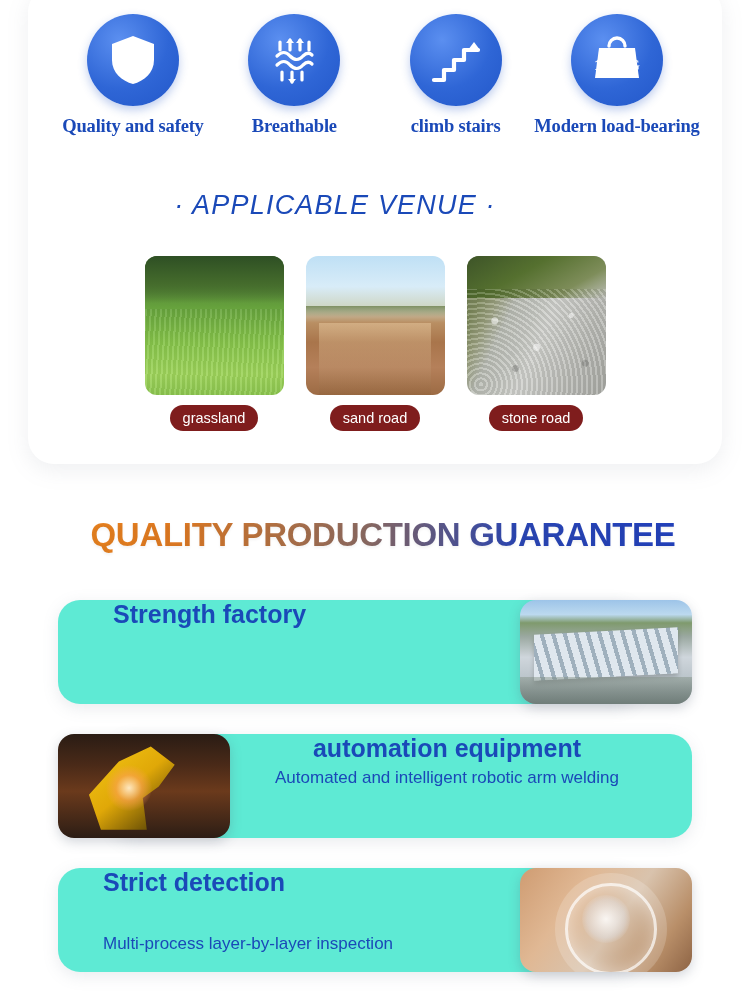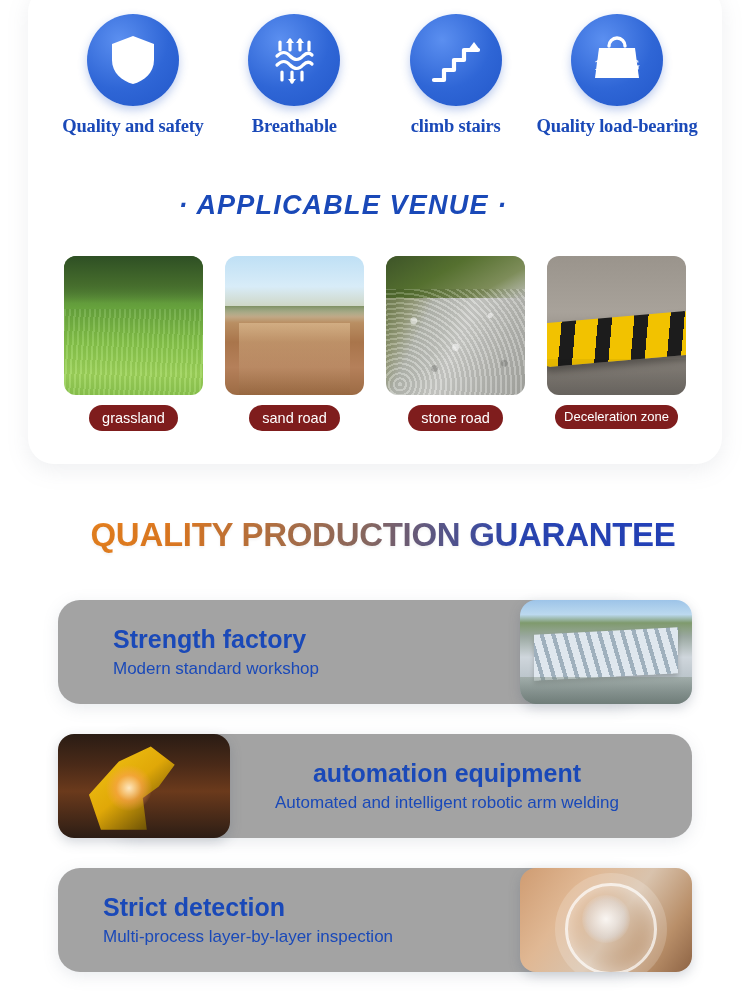--- a/index.html
+++ b/index.html
@@ -67,25 +67,24 @@
   }
 
   
   .venue-heading {
     position: absolute;
     top: 190px;
     left: 0;
     width: 670px;
     text-align: center;
     font-size: 27px;
-    font-weight: bold;
+    font-weight: normal;
     font-style: italic;
     color: #1a49b8;
     letter-spacing: 1.2px;
-    margin-left: 8px;
   }
 
   
   .venues {
     position: absolute;
     left: 28px;
     top: 256px;
     width: 694px;
     display: flex;
     justify-content: center;
@@ -213,30 +212,30 @@
   .rows { position: absolute; top: 592px; left: 0; width: 750px; }
   .row {
     position: relative;
     height: 120px;
     margin-bottom: 14px;
   }
   .card {
     position: absolute;
     top: 8px;
     height: 104px;
-    background: #a3a3a3;
+    background: #5eead4;
     border-radius: 22px;
     box-shadow: 0 4px 16px rgba(120,130,150,0.16);
     display: flex;
     flex-direction: column;
-    justify-content: center;
+    justify-content: flex-start;
   }
   .card.left  { left: 58px;  width: 580px; padding-left: 55px; }
   .card.right { left: 112px; width: 580px; padding-left: 90px; align-items: center; }
-  .card.left3 { left: 58px;  width: 580px; padding-left: 45px; }
+  .card.left3 { left: 58px;  width: 580px; padding-left: 45px; gap: 32px; }
   .row-title {
     font-size: 25px;
     font-weight: bold;
     color: #1a49b8;
     line-height: 1.15;
   }
   .row-sub {
     font-size: 17px;
     color: #1a49b8;
     margin-top: 5px;
@@ -351,54 +350,49 @@
   </div>
 
   <div class="feature">
     <div class="circle">
       <svg width="56" height="52" viewBox="0 0 56 52" aria-hidden="true">
         <path d="M20 12 a8 8 0 0 1 16 0" fill="none" stroke="#ffffff" stroke-width="3.4" stroke-linecap="round"></path>
         <path d="M10 14 H46 L50 44 H6 Z" fill="#ffffff"></path>
         <text class="kg-text" x="28" y="36" text-anchor="middle" fill="#2f66d6">150KG</text>
       </svg>
     </div>
-    <div class="feature-label">Quality load-bearing</div>
+    <div class="feature-label">Modern load-bearing</div>
   </div>
 
 </div>
 
 <div class="venue-heading">· APPLICABLE VENUE ·</div>
 
 <div class="venues">
   <div class="venue">
     <div class="venue-img img-grass"></div>
     <div class="venue-tag">grassland</div>
   </div>
   <div class="venue">
     <div class="venue-img img-sand"></div>
     <div class="venue-tag">sand road</div>
   </div>
   <div class="venue">
     <div class="venue-img img-stone"></div>
     <div class="venue-tag">stone road</div>
   </div>
-  <div class="venue">
-    <div class="venue-img img-decel"></div>
-    <div class="venue-tag small">Deceleration zone</div>
-  </div>
 </div>
 
 <div class="guarantee-title">QUALITY PRODUCTION GUARANTEE</div>
 
 <div class="rows">
 
   <div class="row">
     <div class="card left">
       <div class="row-title">Strength factory</div>
-      <div class="row-sub">Modern standard workshop</div>
     </div>
     <div class="row-photo photo-right ph-factory"></div>
   </div>
 
   <div class="row">
     <div class="card right">
       <div class="row-title">automation equipment</div>
       <div class="row-sub">Automated and intelligent robotic arm welding</div>
     </div>
     <div class="row-photo photo-left ph-robot"></div>

